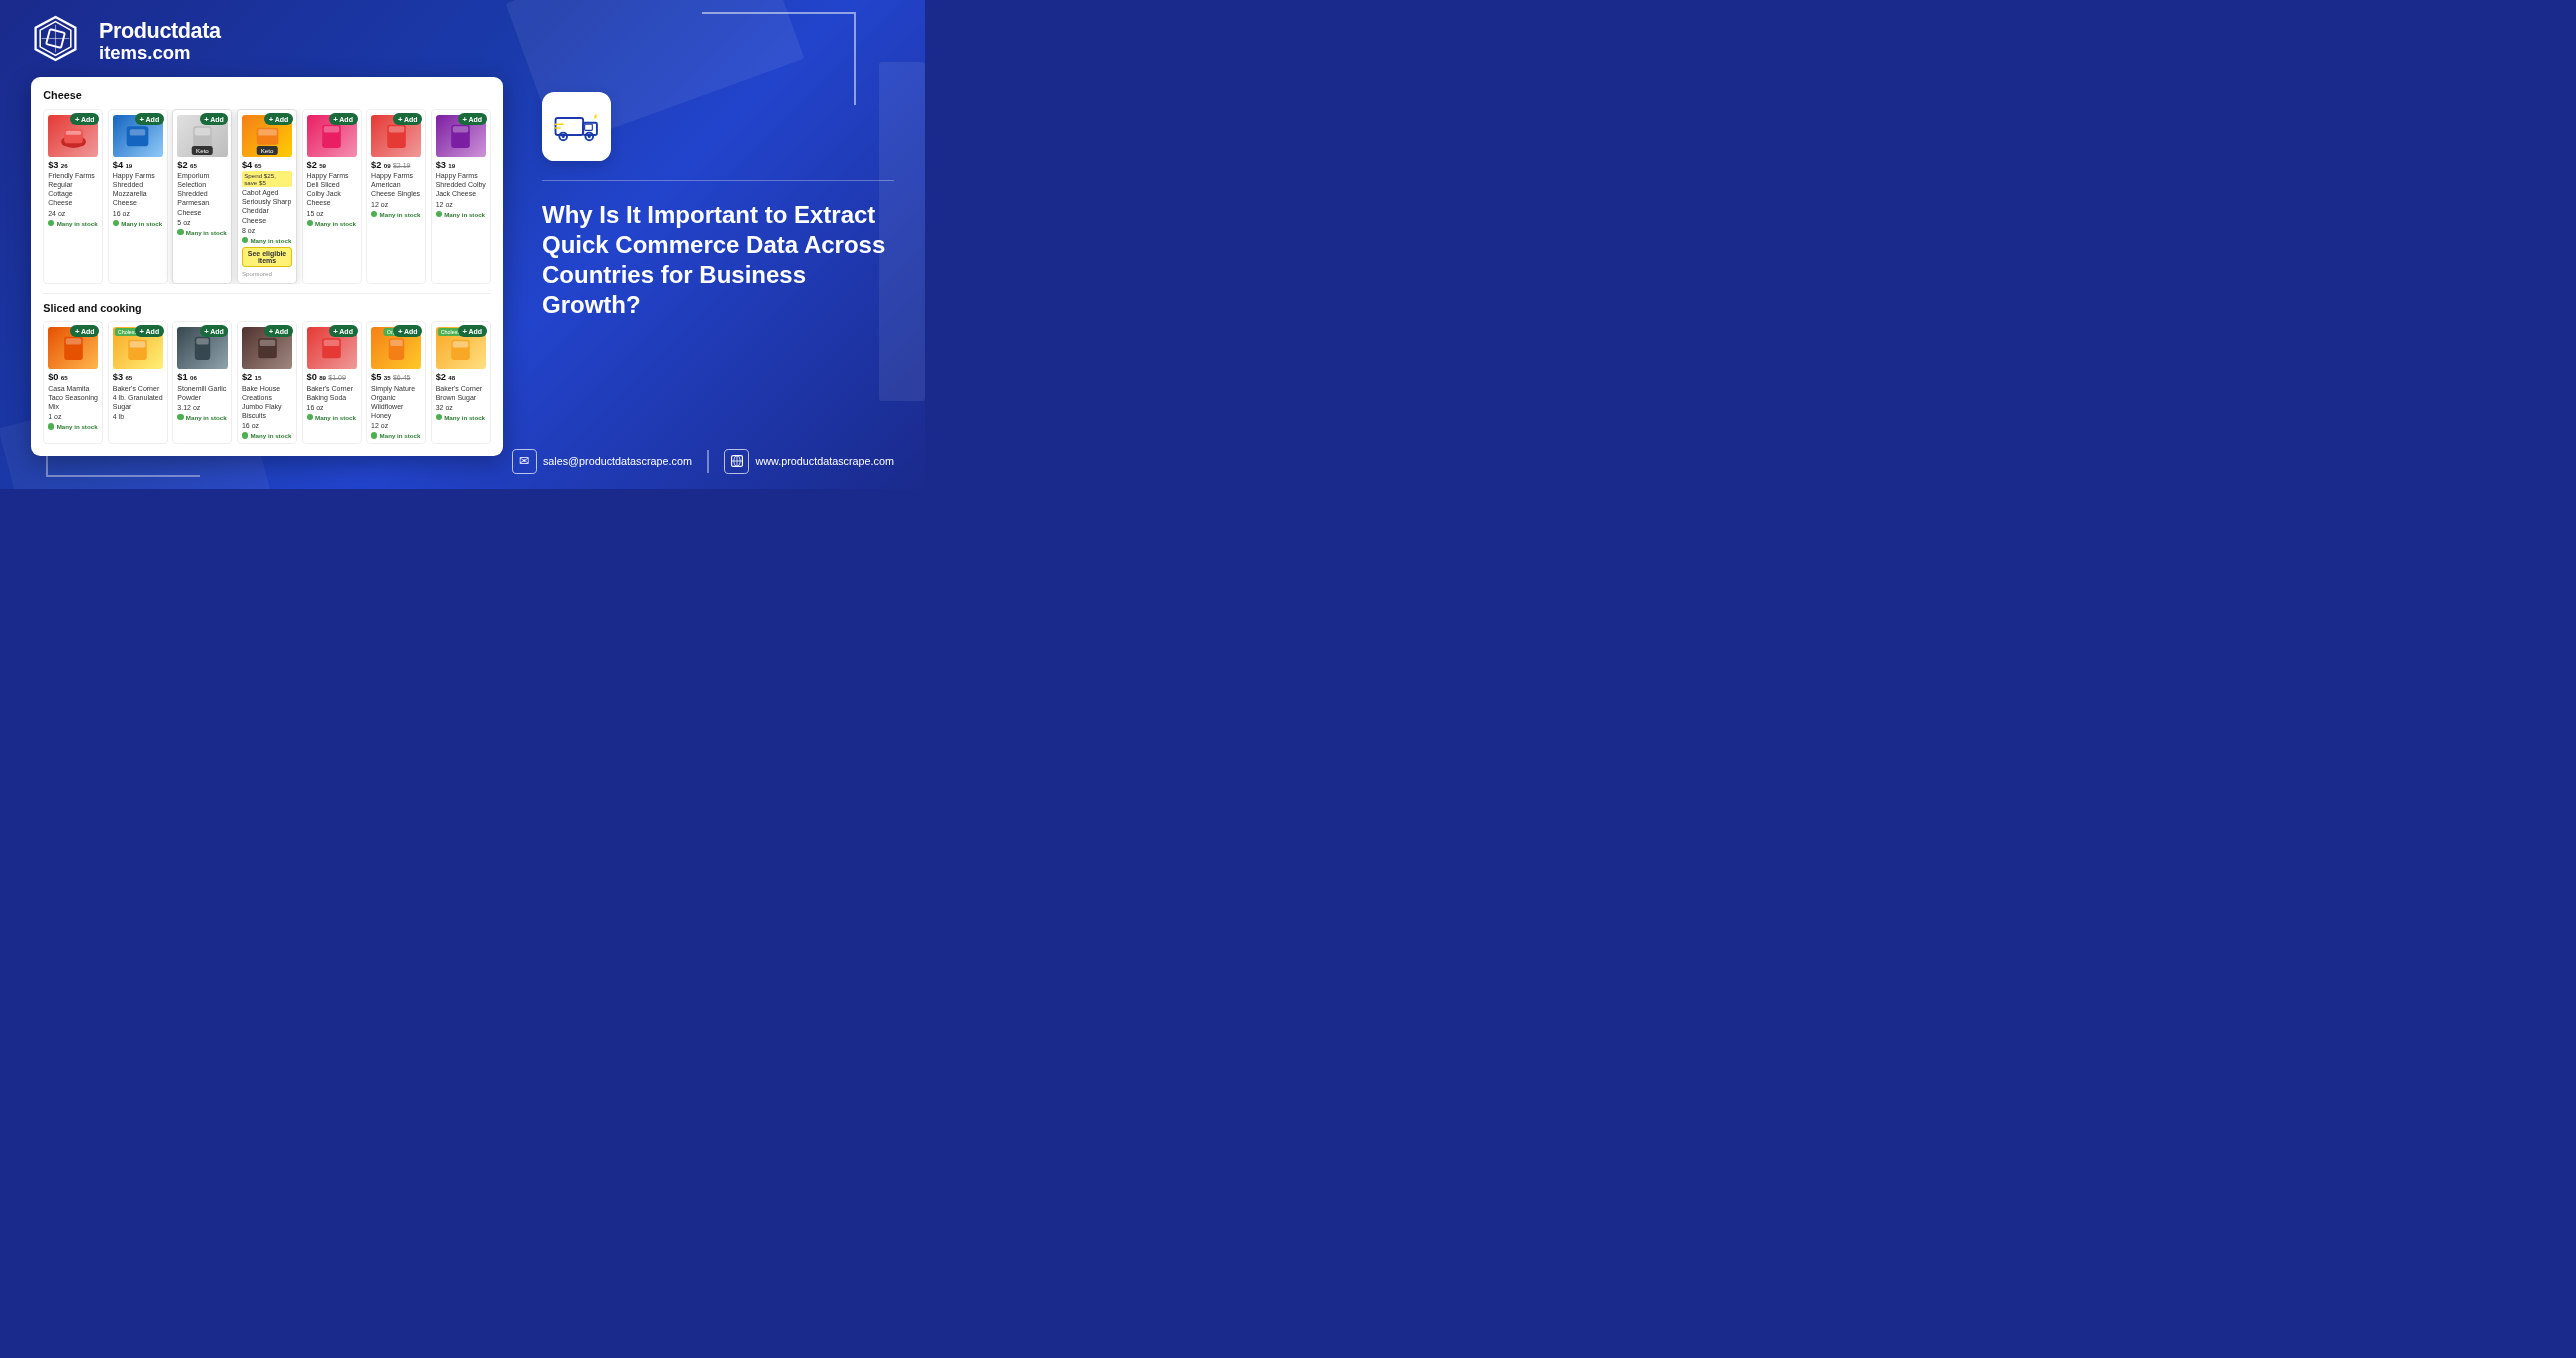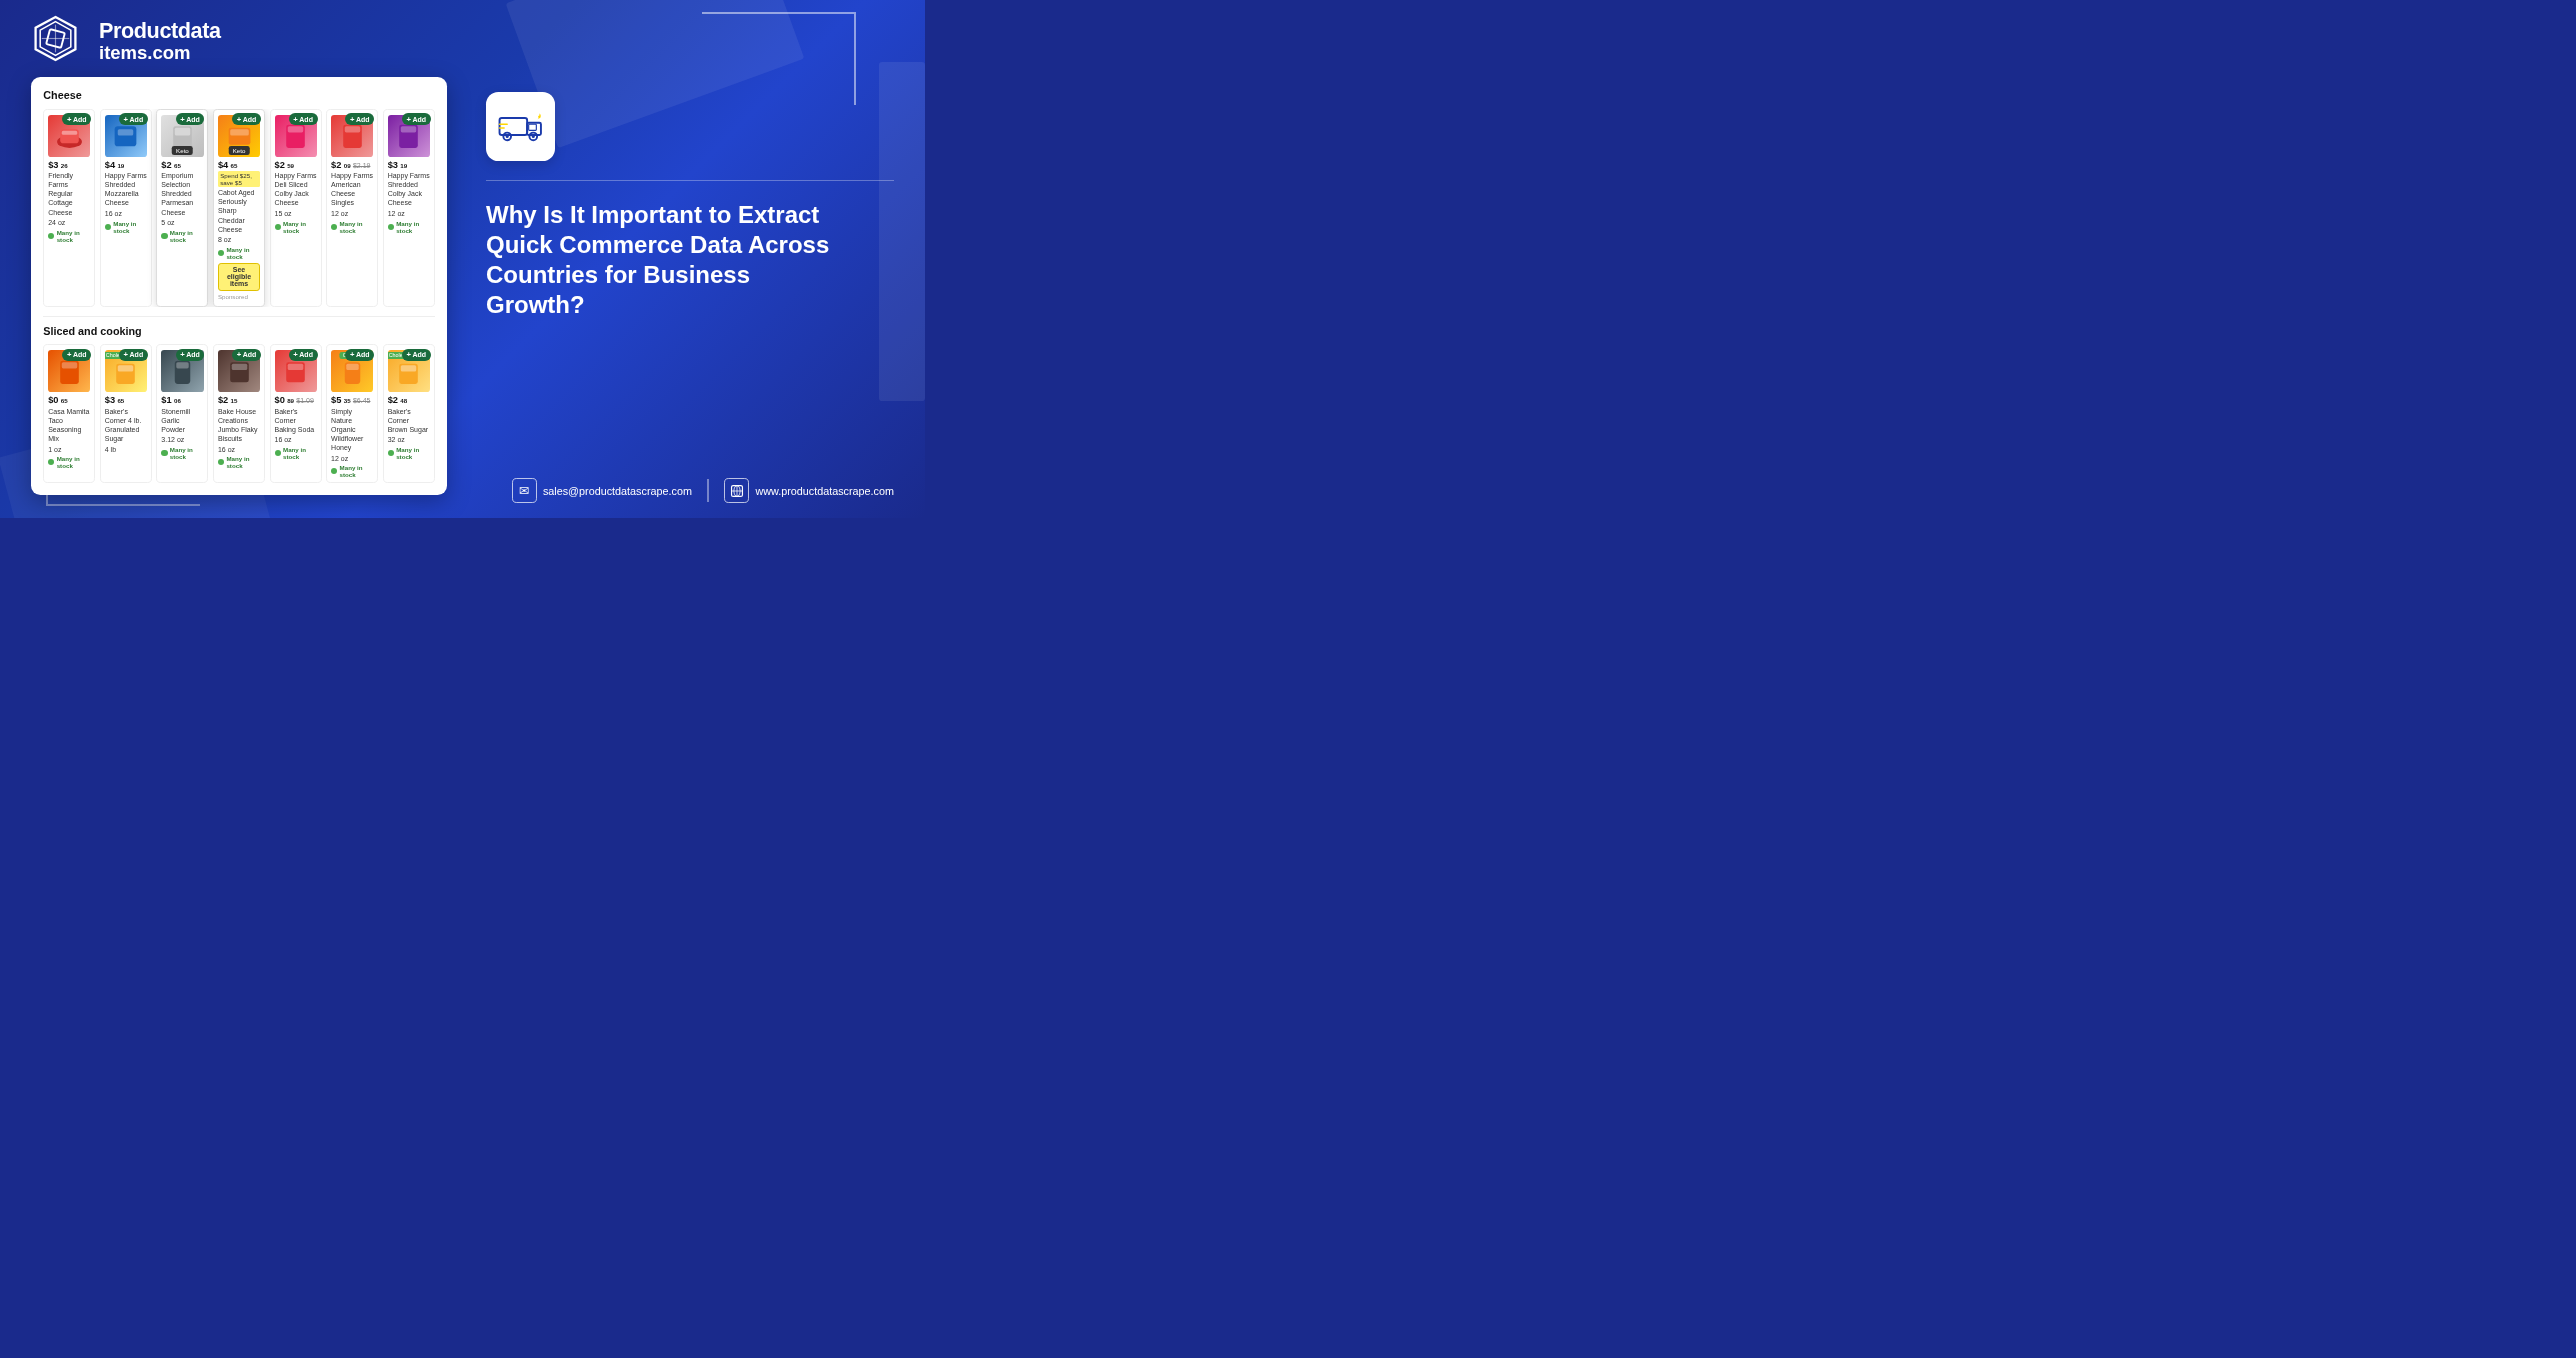--- a/index.html
+++ b/index.html
@@ -110,21 +110,21 @@
       gap: 39px;
       align-items: flex-start;
       width: 100%;
     }
 
     
     .grocery-panel {
       background: #fff;
       border-radius: 9.3px;
       padding: 12.3px;
-      width: 416px;
+      width: 472px;
       flex-shrink: 0;
       box-shadow: 0 6.2px 23px rgba(0,0,0,0.3);
       font-size: 8.5px;
     }
     .section-title {
       font-size: 10.8px;
       font-weight: 700;
       color: #111;
       margin-bottom: 7.7px;
     }

